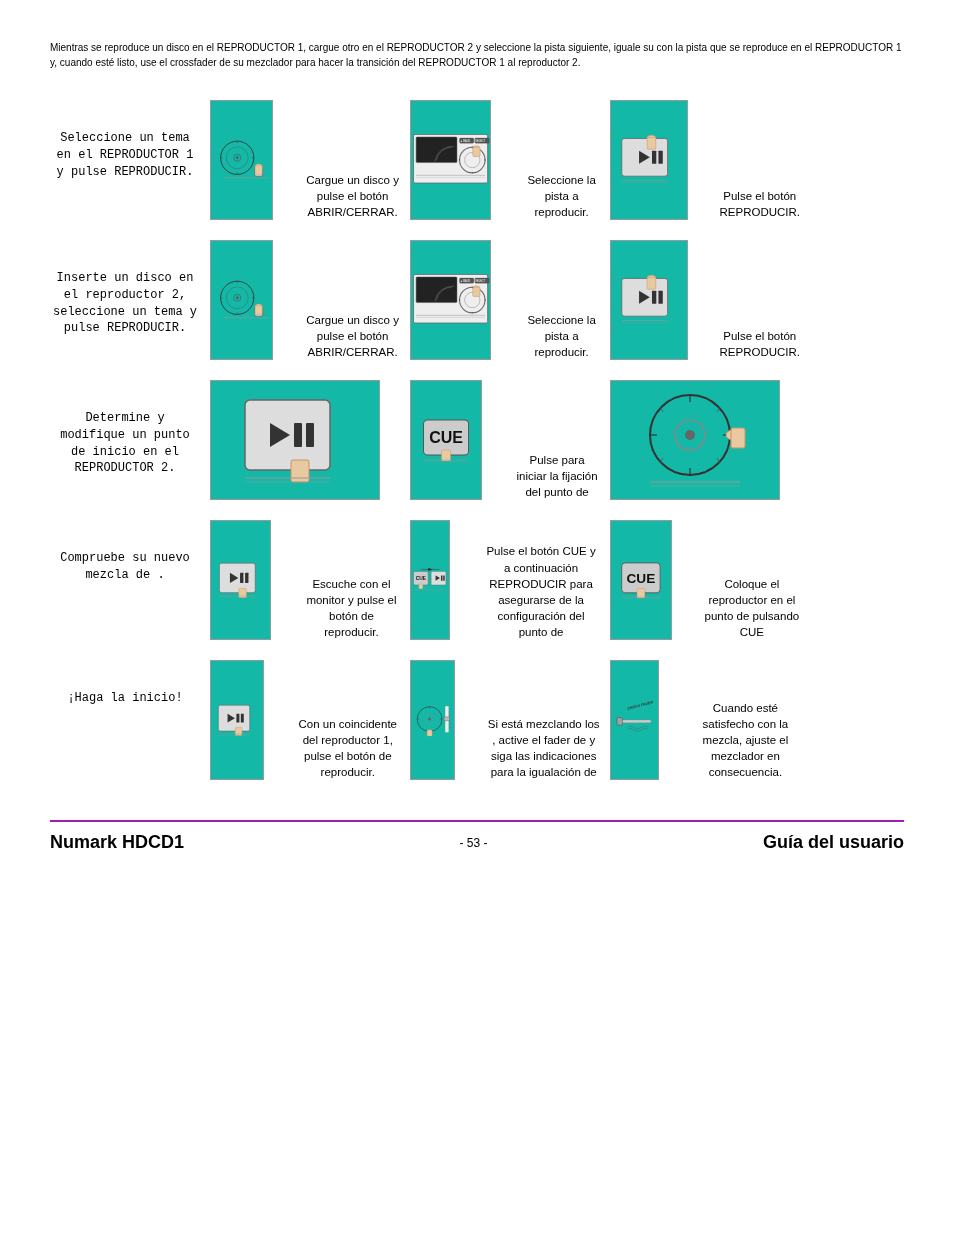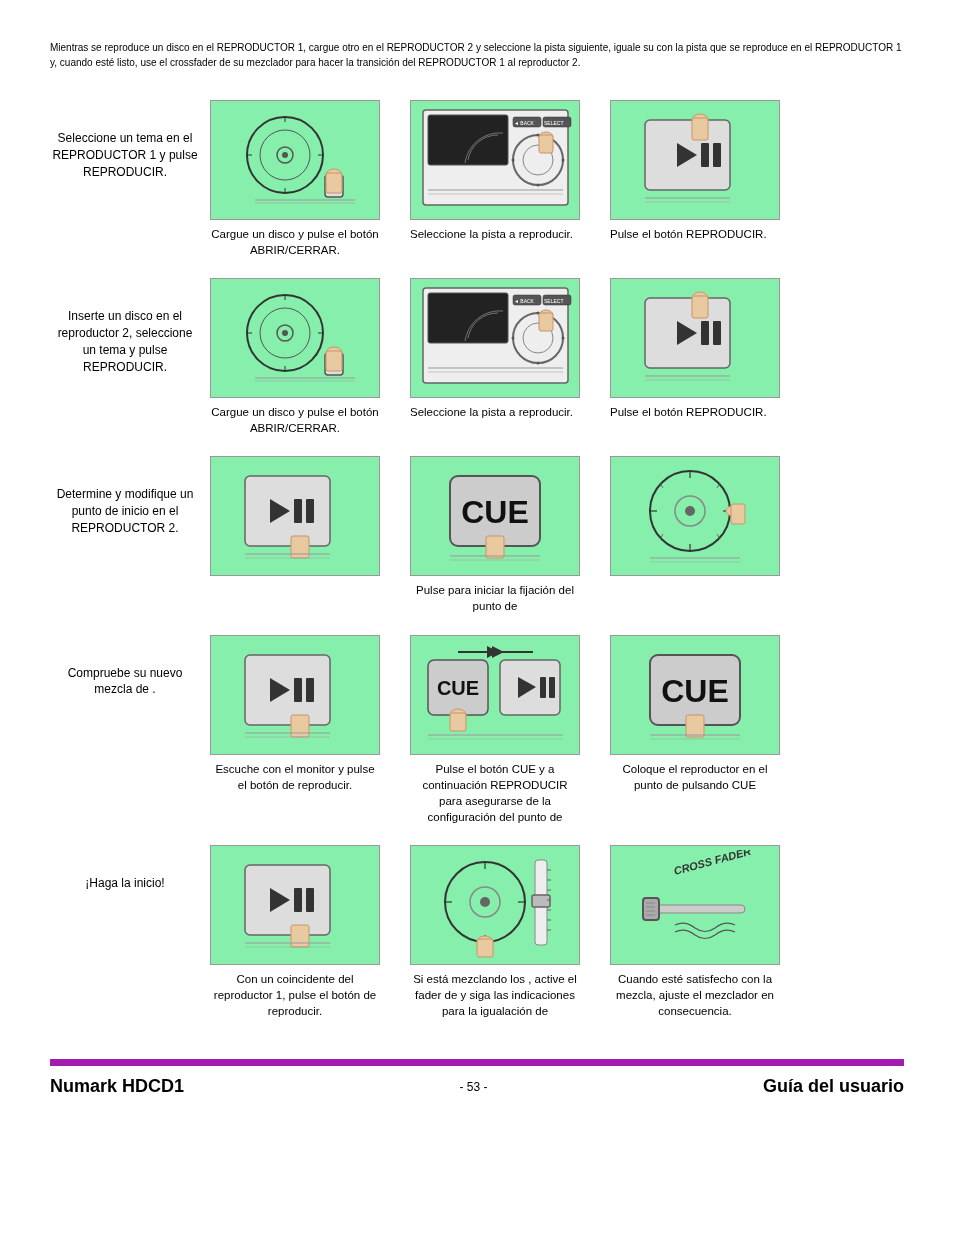--- a/index.html
+++ b/index.html
@@ -33,44 +33,45 @@
     }
 
     .row-label {
       width: 160px;
       min-width: 160px;
       font-size: 12px;
       line-height: 1.4;
       text-align: center;
       padding-right: 10px;
       padding-top: 30px;
+      font-family: Liberation Mono, monospace;
     }
 
     .row-images {
       display: flex;
       flex: 1;
       gap: 10px;
       justify-content: flex-start;
     }
 
     .img-cell {
       display: flex;
-      flex-direction: column;
-      align-items: flex-start;
+      align-items: flex-end;
       width: 190px;
+      gap: 32px;
     }
 
     .img-box {
       border: 1px solid #999;
       width: 170px;
       height: 120px;
       display: flex;
       align-items: center;
       justify-content: center;
-      background: #86efac;
+      background: #14b8a6;
       position: relative;
       overflow: hidden;
     }
 
     .img-caption {
       font-size: 11.5px;
       text-align: center;
       margin-top: 6px;
       line-height: 1.4;
       max-width: 170px;
@@ -80,21 +81,21 @@
     svg {
       display: block;
     }
 
     .footer {
       display: flex;
       justify-content: space-between;
       align-items: center;
       margin-top: 30px;
       padding-top: 10px;
-      border-top: 7px solid #a21caf;
+      border-top: 2px solid #a21caf;
       font-size: 18px;
       font-weight: bold;
     }
 
     .footer-center {
       font-size: 12px;
       font-weight: normal;
     }
   </style>
 </head>

